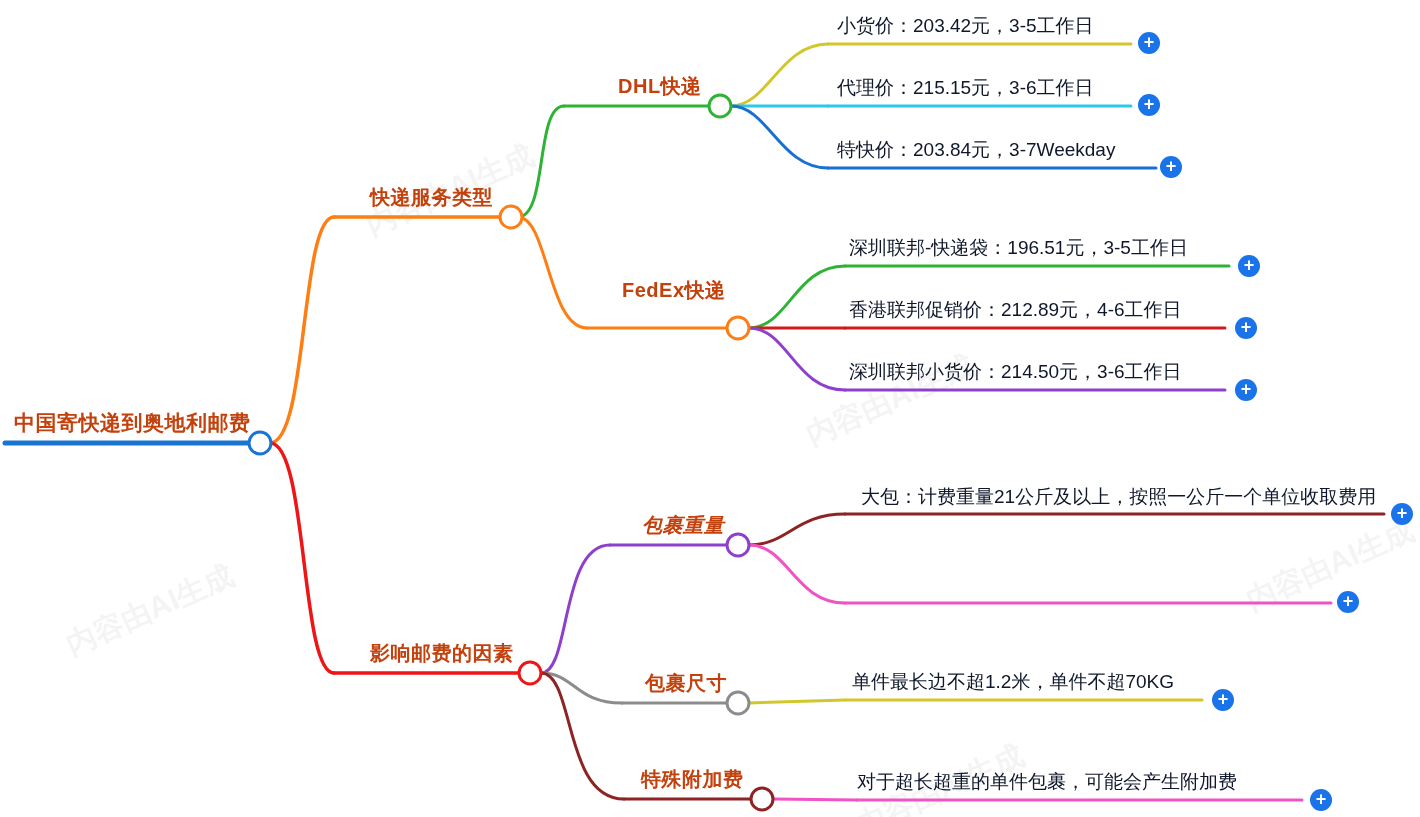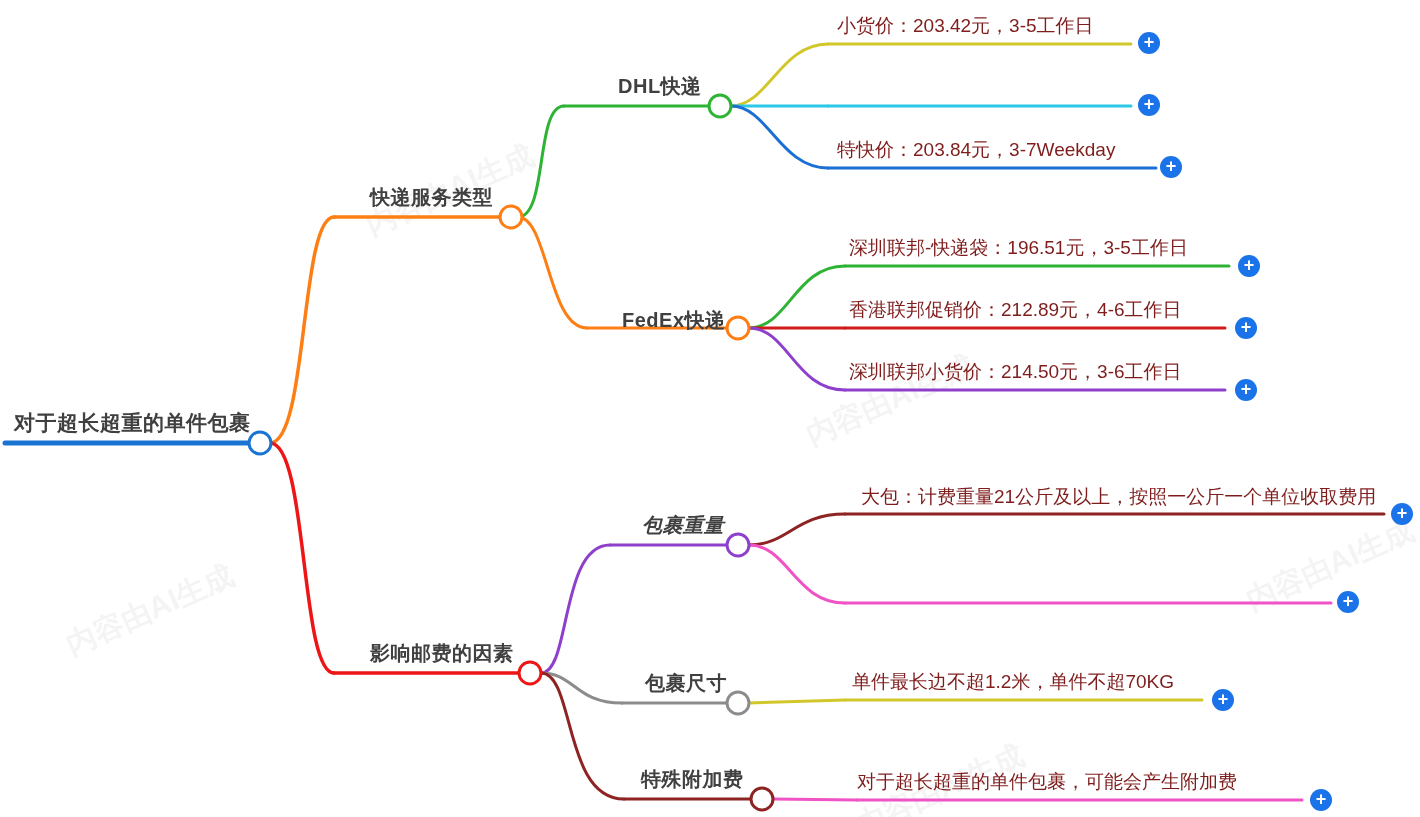--- a/index.html
+++ b/index.html
@@ -2,26 +2,26 @@
 <html><head>
 <meta charset="utf-8">
 <style>
   html,body { margin:0; padding:0; background:#ffffff; }
   #canvas {
     position:relative; width:1420px; height:817px; background:#ffffff;
     font-family:"Liberation Sans","DejaVu Sans",sans-serif; overflow:hidden;
   }
   svg.edges { position:absolute; left:0; top:0; width:1420px; height:817px; }
   .nlabel {
-    position:absolute; font-weight:bold; font-size:20px; color:#404040;
+    position:absolute; font-weight:bold; font-size:20px; color:#c2410c;
     white-space:nowrap; letter-spacing:0.5px;
   }
   .nlabel.root { font-size:21px; }
   .leaf {
-    position:absolute; font-size:19px; color:#7f1d1d; white-space:nowrap;
+    position:absolute; font-size:19px; color:#0f172a; white-space:nowrap;
   }
   .leaf.wrap { white-space:normal; width:545px; line-height:1.28; }
   .plus {
     position:absolute; width:22px; height:22px; border-radius:50%;
     background:#1a73e8; color:#ffffff; font-size:18px; font-weight:bold;
     line-height:21px; text-align:center; transform:translate(-50%,-50%);
     cursor:pointer; user-select:none;
   }
   .wm {
     position:absolute; font-size:30px; color:rgba(50,50,50,0.055);
@@ -92,33 +92,34 @@
     <circle cx="260" cy="443" r="11" fill="#ffffff" stroke-width="3" stroke="#1a75d2"></circle>
     <circle cx="511" cy="217" r="11" fill="#ffffff" stroke-width="3" stroke="#fd7e14"></circle>
     <circle cx="720" cy="106" r="11" fill="#ffffff" stroke-width="3" stroke="#2eb335"></circle>
     <circle cx="738" cy="328" r="11" fill="#ffffff" stroke-width="3" stroke="#fd7e14"></circle>
     <circle cx="530" cy="673" r="11" fill="#ffffff" stroke-width="3" stroke="#ed1515"></circle>
     <circle cx="738" cy="545" r="11" fill="#ffffff" stroke-width="3" stroke="#8e40cc"></circle>
     <circle cx="738" cy="703" r="11" fill="#ffffff" stroke-width="3" stroke="#8c8c8c"></circle>
     <circle cx="762" cy="799" r="11" fill="#ffffff" stroke-width="3" stroke="#8e2323"></circle>
   </svg>
 
-  <div class="nlabel root" style="left:14px; bottom:380px;">对于超长超重的单件包裹</div>
+  <div class="nlabel root" style="left:14px; bottom:380px;">中国寄快递到奥地利邮费</div>
 
   <div class="nlabel" style="left:370px; bottom:606px;margin-top:23px;">快递服务类型</div>
   <div class="nlabel" style="left:370px; bottom:150px;">影响邮费的因素</div>
 
   <div class="nlabel" style="left:618px; bottom:717px;">DHL快递</div>
-  <div class="nlabel" style="left:622px; bottom:483px;">FedEx快递</div>
+  <div class="nlabel" style="left:622px; bottom:513px;">FedEx快递</div>
 
   <div class="nlabel" style="left:642px; bottom:278px;font-style:italic;">包裹重量</div>
   <div class="nlabel" style="left:645px; bottom:120px;">包裹尺寸</div>
   <div class="nlabel" style="left:641px; bottom:24px;">特殊附加费</div>
 
   <div class="leaf" style="left:837px; bottom:778px;">小货价：203.42元，3-5工作日</div>
+  <div class="leaf" style="left:837px; bottom:716px;">代理价：215.15元，3-6工作日</div>
   <div class="leaf" style="left:837px; bottom:654px;">特快价：203.84元，3-7Weekday</div>
 
   <div class="leaf" style="left:849px; bottom:556px;margin-top:20px;">深圳联邦-快递袋：196.51元，3-5工作日</div>
   <div class="leaf" style="left:849px; bottom:494px;">香港联邦促销价：212.89元，4-6工作日</div>
   <div class="leaf" style="left:849px; bottom:432px;text-align:right;">深圳联邦小货价：214.50元，3-6工作日</div>
 
   <div class="leaf wrap" style="left:849px; bottom:308px;margin-left:12px;">大包：计费重量21公斤及以上，按照一公斤一个单位收取费用</div>
 
   <div class="leaf" style="left:852px; bottom:122px;">单件最长边不超1.2米，单件不超70KG</div>
   <div class="leaf" style="left:844px; bottom:22px;margin-left:13px;">对于超长超重的单件包裹，可能会产生附加费</div>

